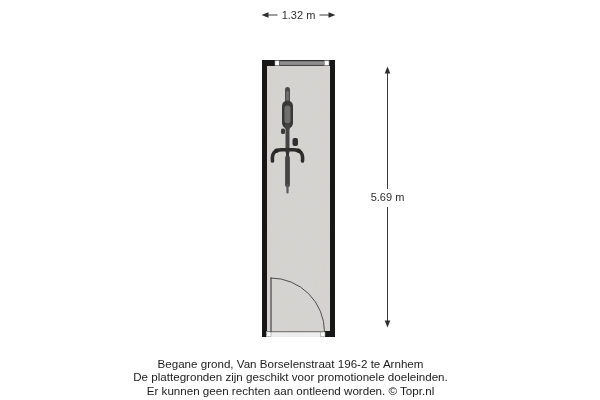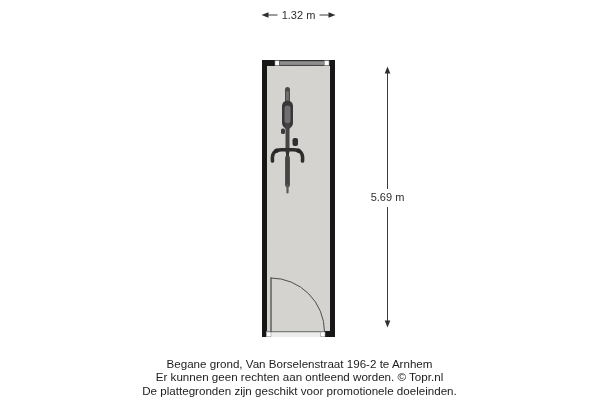--- a/index.html
+++ b/index.html
@@ -27,21 +27,21 @@
   .door-jamb{fill:#ffffff;stroke:#999999;stroke-width:0.6;}
   .door-stroke{fill:none;stroke-linecap:round;}
 
   
   .bike-stroke{fill:none;stroke-linecap:round;}
 
   
   .caption{
     position:absolute;left:0;top:357px;width:573px;
     text-align:center;color:#1c1c1c;
-    font-size:11.6px;line-height:13.4px;margin-left:9px;
+    font-size:11.6px;line-height:13.4px;
   }
   .caption p{margin:0;padding:0;}
 </style>
 </head>
 <body>
 
 <div class="stage">
 
   <svg width="600" height="400" viewBox="0 0 600 400">
 
@@ -105,17 +105,17 @@
       <circle cx="272.5" cy="150.8" r="2.2" fill="#262626"></circle>
       <circle cx="294.5" cy="150.8" r="2.2" fill="#262626"></circle>
       <line class="bike-stroke" x1="283.5" y1="150" x2="283.5" y2="159" stroke="#333333" stroke-width="3"></line>
       <line class="bike-stroke" x1="283.5" y1="158" x2="283.5" y2="185" stroke="#454545" stroke-width="4.8"></line>
       <line class="bike-stroke" x1="283.5" y1="185" x2="283.5" y2="192.5" stroke="#5a5a5a" stroke-width="2.2"></line>
     </g>
   </svg>
 
   <div class="caption">
     <p>Begane grond, Van Borselenstraat 196-2 te Arnhem</p>
+    <p>De plattegronden zijn geschikt voor promotionele doeleinden.</p>
     <p>Er kunnen geen rechten aan ontleend worden. © Topr.nl</p>
-    <p>De plattegronden zijn geschikt voor promotionele doeleinden.</p>
   </div>
 
 </div>
 
 </body></html>

